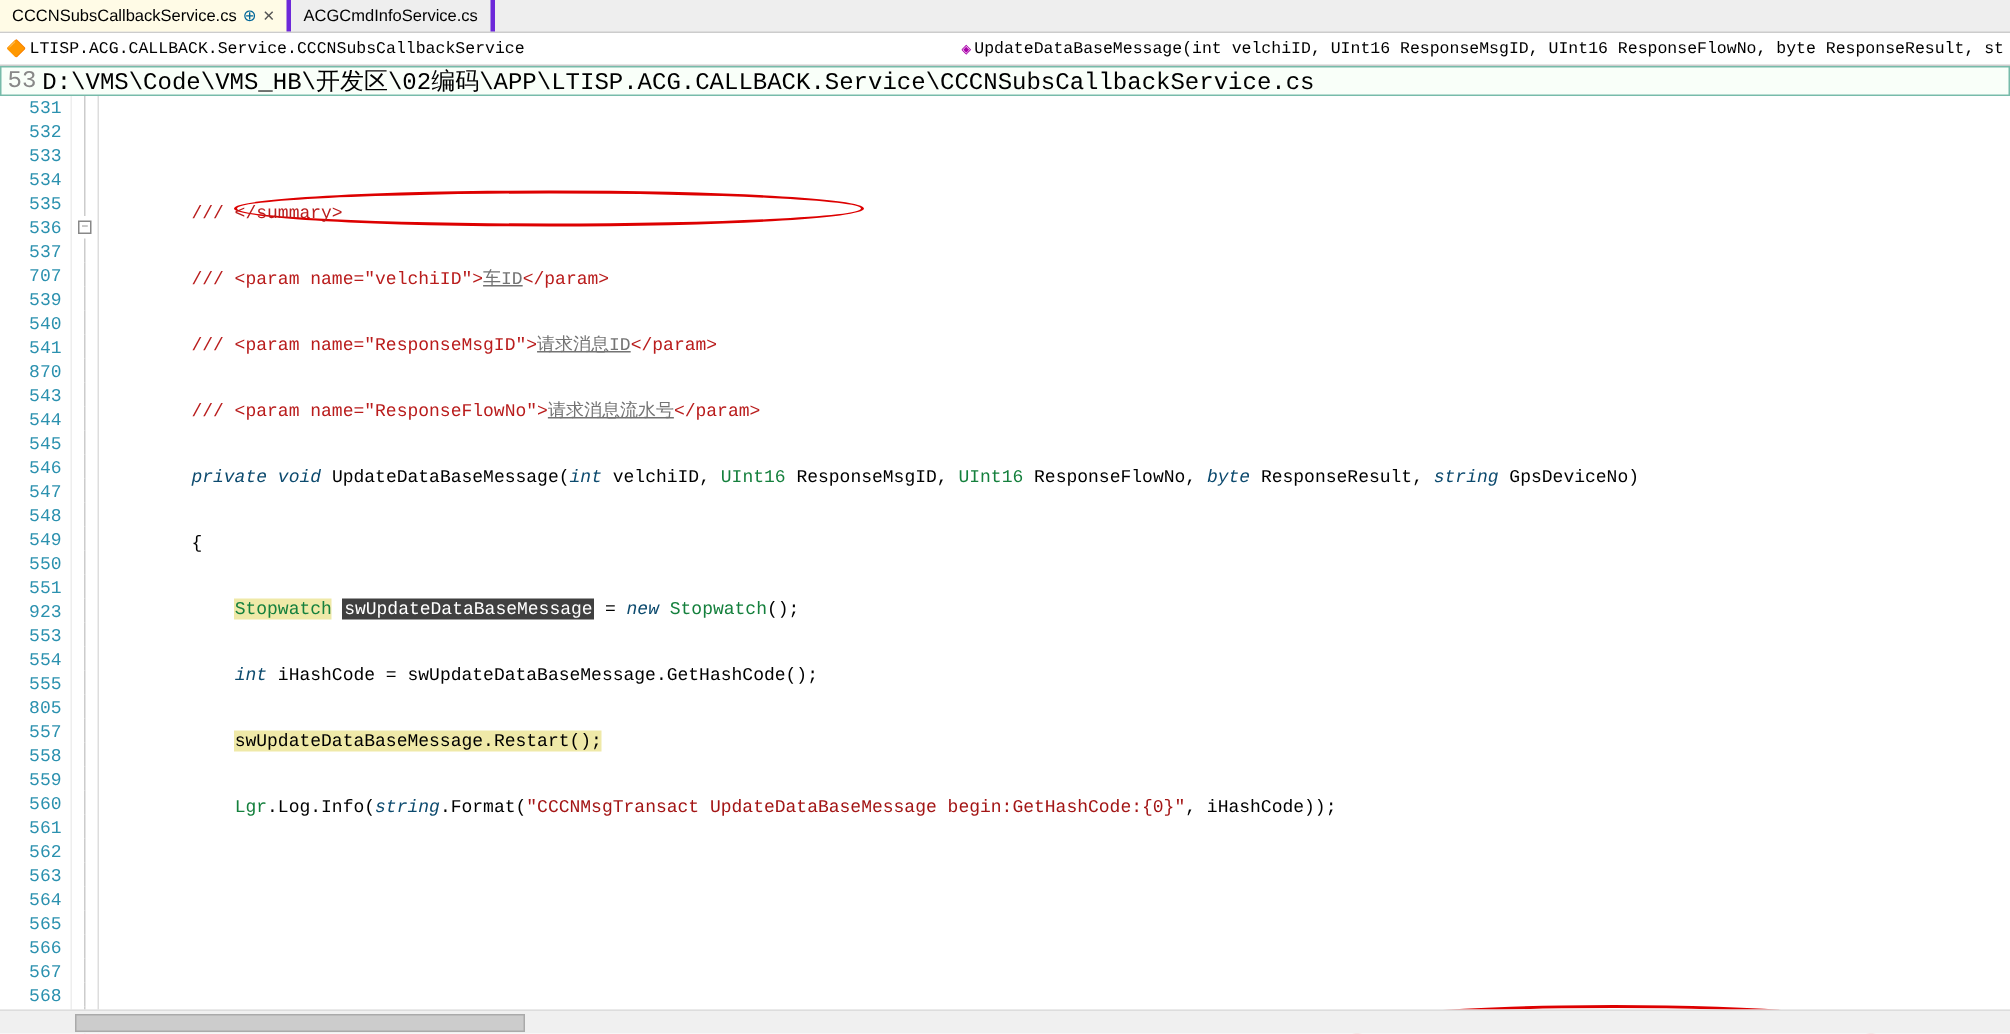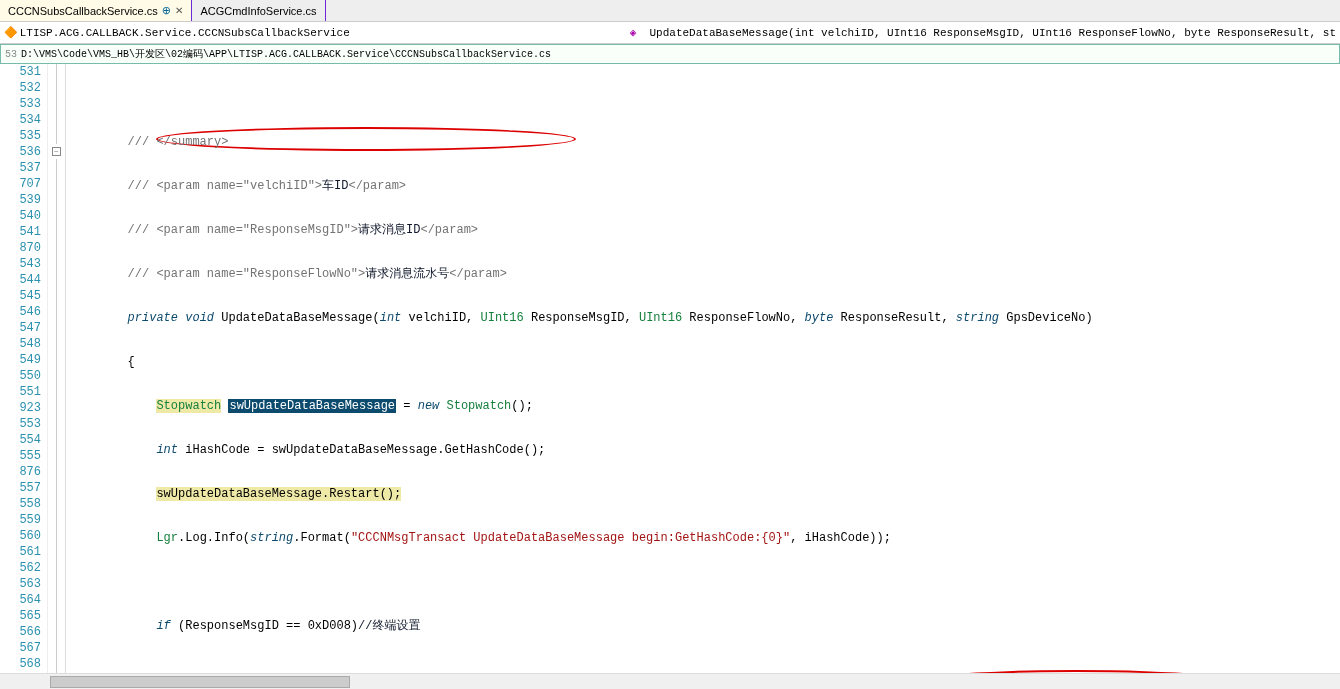--- a/index.html
+++ b/index.html
@@ -1,45 +1,45 @@
 <!DOCTYPE html>
 <html><head>
 <meta charset="utf-8">
 <style>
 * { margin: 0; padding: 0; box-sizing: border-box; }
 body { font-family: Consolas, "Courier New", monospace; font-size: 12px; background: #fff; overflow: hidden; width: 1340px; height: 689px; }
 .tabs { display: flex; background: #eee; border-bottom: 1px solid #ccc; height: 22px; }
-.tab { padding: 3px 8px; border-right: 1px solid #6d28d9; font-family: "Segoe UI", sans-serif; font-size: 11px; cursor: pointer; display: flex; align-items: center; gap: 4px; }
+.tab { padding: 3px 8px; border-right: 3px solid #6d28d9; font-family: "Segoe UI", sans-serif; font-size: 11px; cursor: pointer; display: flex; align-items: center; gap: 4px; }
 .tab.active { background: #fffbe6; color: #000; }
 .tab .close { color: #555; font-size: 10px; }
 .breadcrumb { display: flex; justify-content: space-between; align-items: center; padding: 2px 4px; border-bottom: 1px solid #ccc; background: #fff; font-size: 11px; height: 22px; }
 .bc-left { display: flex; align-items: center; gap: 2px; white-space: nowrap; }
 .bc-icon { color: #c90; font-weight: bold; }
 .bc-right { display: flex; align-items: center; gap: 2px; white-space: nowrap; overflow: hidden; }
-.filepath { padding: 2px 4px; border: 1px solid #7ba; background: #f9fff9; font-size: 10px; color: #000; height: 20px; display: flex; align-items: center; }
+.filepath { padding: 2px 4px; border: 1px solid #7ba; background: #f9fff9; font-size: 16px; color: #000; height: 20px; display: flex; align-items: center; }
 .editor { display: flex; height: calc(100% - 64px); overflow: hidden; }
 .gutter { width: 48px; background: #fff; text-align: right; padding-right: 6px; color: #2b91af; border-right: 1px solid #eee; }
 .gutter div { height: 16px; line-height: 16px; }
 .fold { width: 18px; border-right: 1px solid #ddd; }
 .fold div { height: 16px; line-height: 16px; text-align: center; color: #888; font-size: 9px; position: relative; }
 .fold .line::before { content: ""; position: absolute; left: 8px; top: 0; bottom: 0; border-left: 1px solid #ccc; }
 .fold .box { border: 1px solid #888; width: 9px; height: 9px; margin: 3px auto; line-height: 7px; font-size: 8px; background: #fff; position: relative; z-index: 1; }
 .code { flex: 1; padding-left: 4px; white-space: pre; overflow: hidden; }
 .code-line { height: 16px; line-height: 16px; position: relative; }
 .kw { color: #0c4a6e; font-style: italic; }
 .type { color: #15803d; }
 .str { color: #a31515; }
-.cmt { color: #0f172a; }
-.doc { color: #737373; }
-.sel { background: #0c4a6e; color: #fff; padding: 0 1px; }
+.cmt { color: #737373; text-decoration: underline; }
+.doc { color: #b91c1c; }
+.sel { background: #404040; color: #fff; padding: 0 1px; }
 .hl { background: #efe9a8; }
 .ellipse { position: absolute; border: 2px solid #d00; border-radius: 50%; pointer-events: none; }
 .e1 { left: 90px; top: 63px; width: 420px; height: 24px; }
 .e2 { left: 830px; top: 606px; width: 360px; height: 30px; }
-.method-sig { color: #000; margin-left: 11px; }
+.method-sig { color: #000; }
 .scrollbar-h { position: absolute; bottom: 0; left: 0; right: 0; height: 16px; background: #f0f0f0; border-top: 1px solid #ddd; }
 .scrollbar-thumb { position: absolute; left: 50px; top: 2px; width: 300px; height: 12px; background: #ccc; border: 1px solid #aaa; }
 </style>
 </head>
 <body>
 
 <div class="tabs">
   <div class="tab active">
     <span>CCCNSubsCallbackService.cs</span>
     <span style="color:#069">⊕</span>
@@ -86,21 +86,21 @@
       <div>546</div>
       <div>547</div>
       <div>548</div>
       <div>549</div>
       <div>550</div>
       <div>551</div>
       <div>923</div>
       <div>553</div>
       <div>554</div>
       <div>555</div>
-      <div>876</div>
+      <div>805</div>
       <div>557</div>
       <div>558</div>
       <div>559</div>
       <div>560</div>
       <div>561</div>
       <div>562</div>
       <div>563</div>
       <div>564</div>
       <div>565</div>
       <div>566</div>
@@ -159,21 +159,20 @@
     <div class="code-line">        <span class="doc">/// &lt;param name="velchiID"&gt;</span><span class="cmt">车ID</span><span class="doc">&lt;/param&gt;</span></div>
     <div class="code-line">        <span class="doc">/// &lt;param name="ResponseMsgID"&gt;</span><span class="cmt">请求消息ID</span><span class="doc">&lt;/param&gt;</span></div>
     <div class="code-line">        <span class="doc">/// &lt;param name="ResponseFlowNo"&gt;</span><span class="cmt">请求消息流水号</span><span class="doc">&lt;/param&gt;</span></div>
     <div class="code-line">        <span class="kw">private</span> <span class="kw">void</span> <span>UpdateDataBaseMessage(</span><span class="kw">int</span><span> velchiID, </span><span class="type">UInt16</span><span> ResponseMsgID, </span><span class="type">UInt16</span><span> ResponseFlowNo, </span><span class="kw">byte</span><span> ResponseResult, </span><span class="kw">string</span><span> GpsDeviceNo)</span></div>
     <div class="code-line">        <span>{</span></div>
     <div class="code-line">            <span class="hl"><span class="type">Stopwatch</span></span> <span class="sel">swUpdateDataBaseMessage</span><span> = </span><span class="kw">new</span><span> </span><span class="type">Stopwatch</span><span>();</span></div>
     <div class="code-line">            <span class="kw">int</span><span> iHashCode = swUpdateDataBaseMessage.GetHashCode();</span></div>
     <div class="code-line">            <span class="hl">swUpdateDataBaseMessage.Restart();</span></div>
     <div class="code-line">            <span class="type">Lgr</span><span>.Log.Info(</span><span class="kw">string</span><span>.Format(</span><span class="str">"CCCNMsgTransact UpdateDataBaseMessage begin:GetHashCode:{0}"</span><span>, iHashCode));</span></div>
     <div class="code-line"></div>
-    <div class="code-line">            <span class="kw">if</span><span> (ResponseMsgID == 0xD008)</span><span class="cmt">//终端设置</span></div>
     
     
     
     
     
     
     
     
     
     

